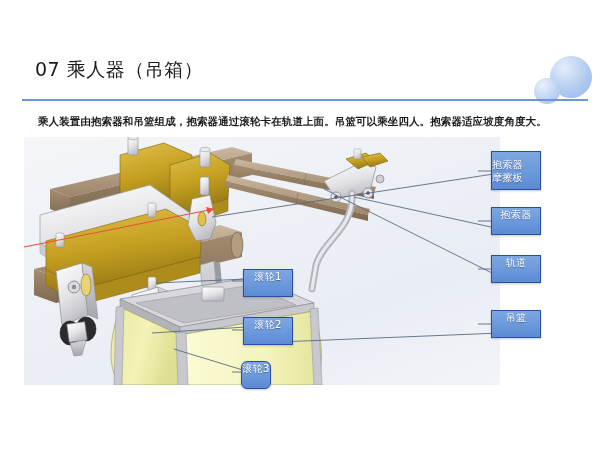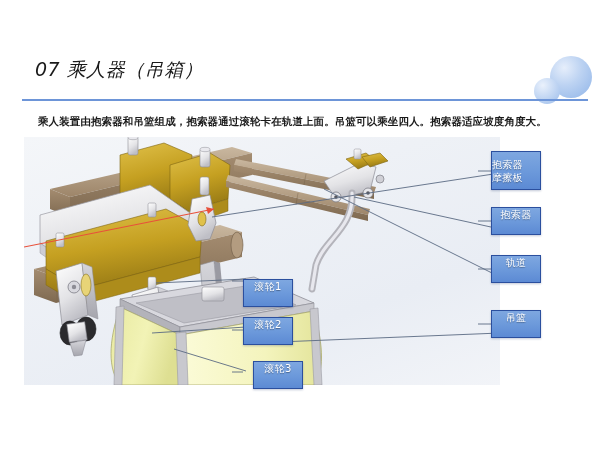--- a/index.html
+++ b/index.html
@@ -16,21 +16,21 @@
     background:radial-gradient(circle at 34% 28%, #e6eefb 0%, #bdd3f2 42%, #8fb4e8 100%);
   }
   .deco-small{
     right:40px;top:78px;width:26px;height:26px;
     background:radial-gradient(circle at 34% 28%, #eaf1fc 0%, #c6d9f4 45%, #9cbcea 100%);
   }
 
   
   .title{
     position:absolute;left:35px;top:57px;
-    font-size:19px;color:#1a1a1a;letter-spacing:.5px;white-space:nowrap;font-style:italic;
+    font-size:19px;color:#1a1a1a;letter-spacing:.5px;white-space:nowrap;
   }
   .divider{
     position:absolute;left:22px;top:99px;width:566px;height:2px;
     background:#6d95d8;
   }
 
   
   .subtitle{
     position:absolute;left:38px;top:115px;width:530px;
     font-size:10.5px;color:#1a1a1a;white-space:nowrap;letter-spacing:.1px;font-weight:bold;
@@ -55,23 +55,23 @@
     text-shadow:0 1px 1px rgba(0,0,0,.35);
     box-shadow:0 1px 2px rgba(40,60,110,.28);
   }
   .lbl span{display:block;}
 
   .lbl-r1{left:491px;top:151px;width:50px;height:39px;flex-direction:column;}
   .lbl-r2{left:491px;top:207px;width:50px;height:28px;}
   .lbl-r3{left:491px;top:255px;width:50px;height:28px;}
   .lbl-r4{left:491px;top:310px;width:50px;height:28px;}
 
-  .lbl-l1{left:243px;top:279px;width:50px;height:28px;}
+  .lbl-l1{left:243px;top:269px;width:50px;height:28px;}
   .lbl-l2{left:243px;top:317px;width:50px;height:28px;}
-  .lbl-l3{left:253px;top:361px;width:50px;height:28px;}
+  .lbl-l3{left:241px;top:361px;width:30px;height:28px;border-radius:6px;}
 
   
   .leaders{position:absolute;left:0;top:0;width:600px;height:450px;pointer-events:none;}
 </style>
 </head>
 <body>
 
 <div class="slide">
 
   <div class="deco deco-big"></div>

